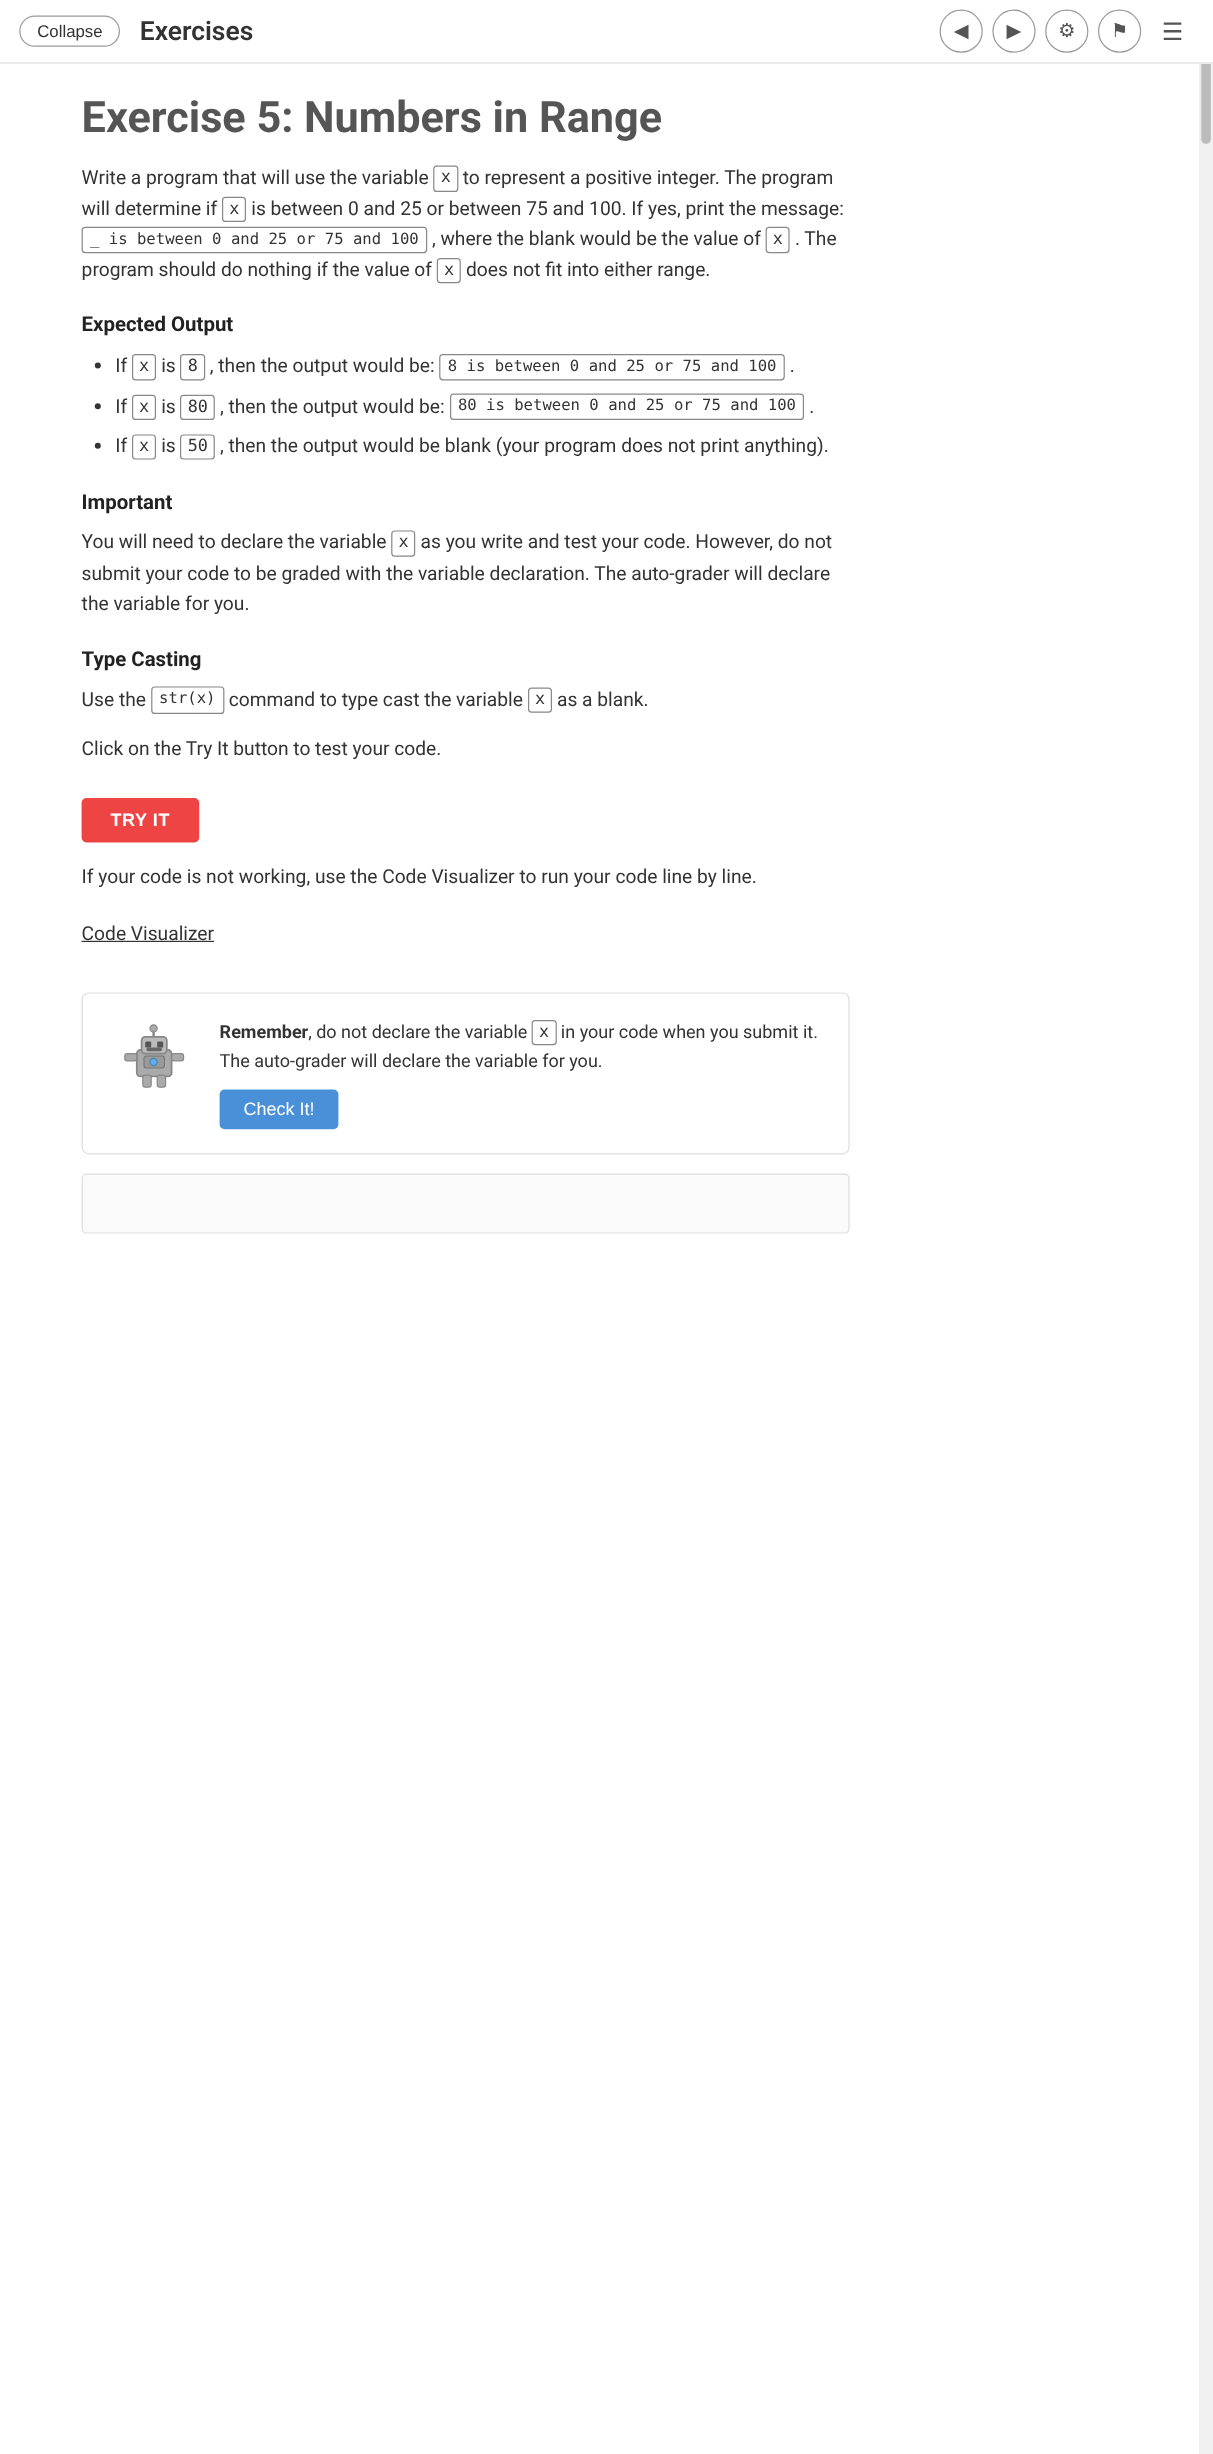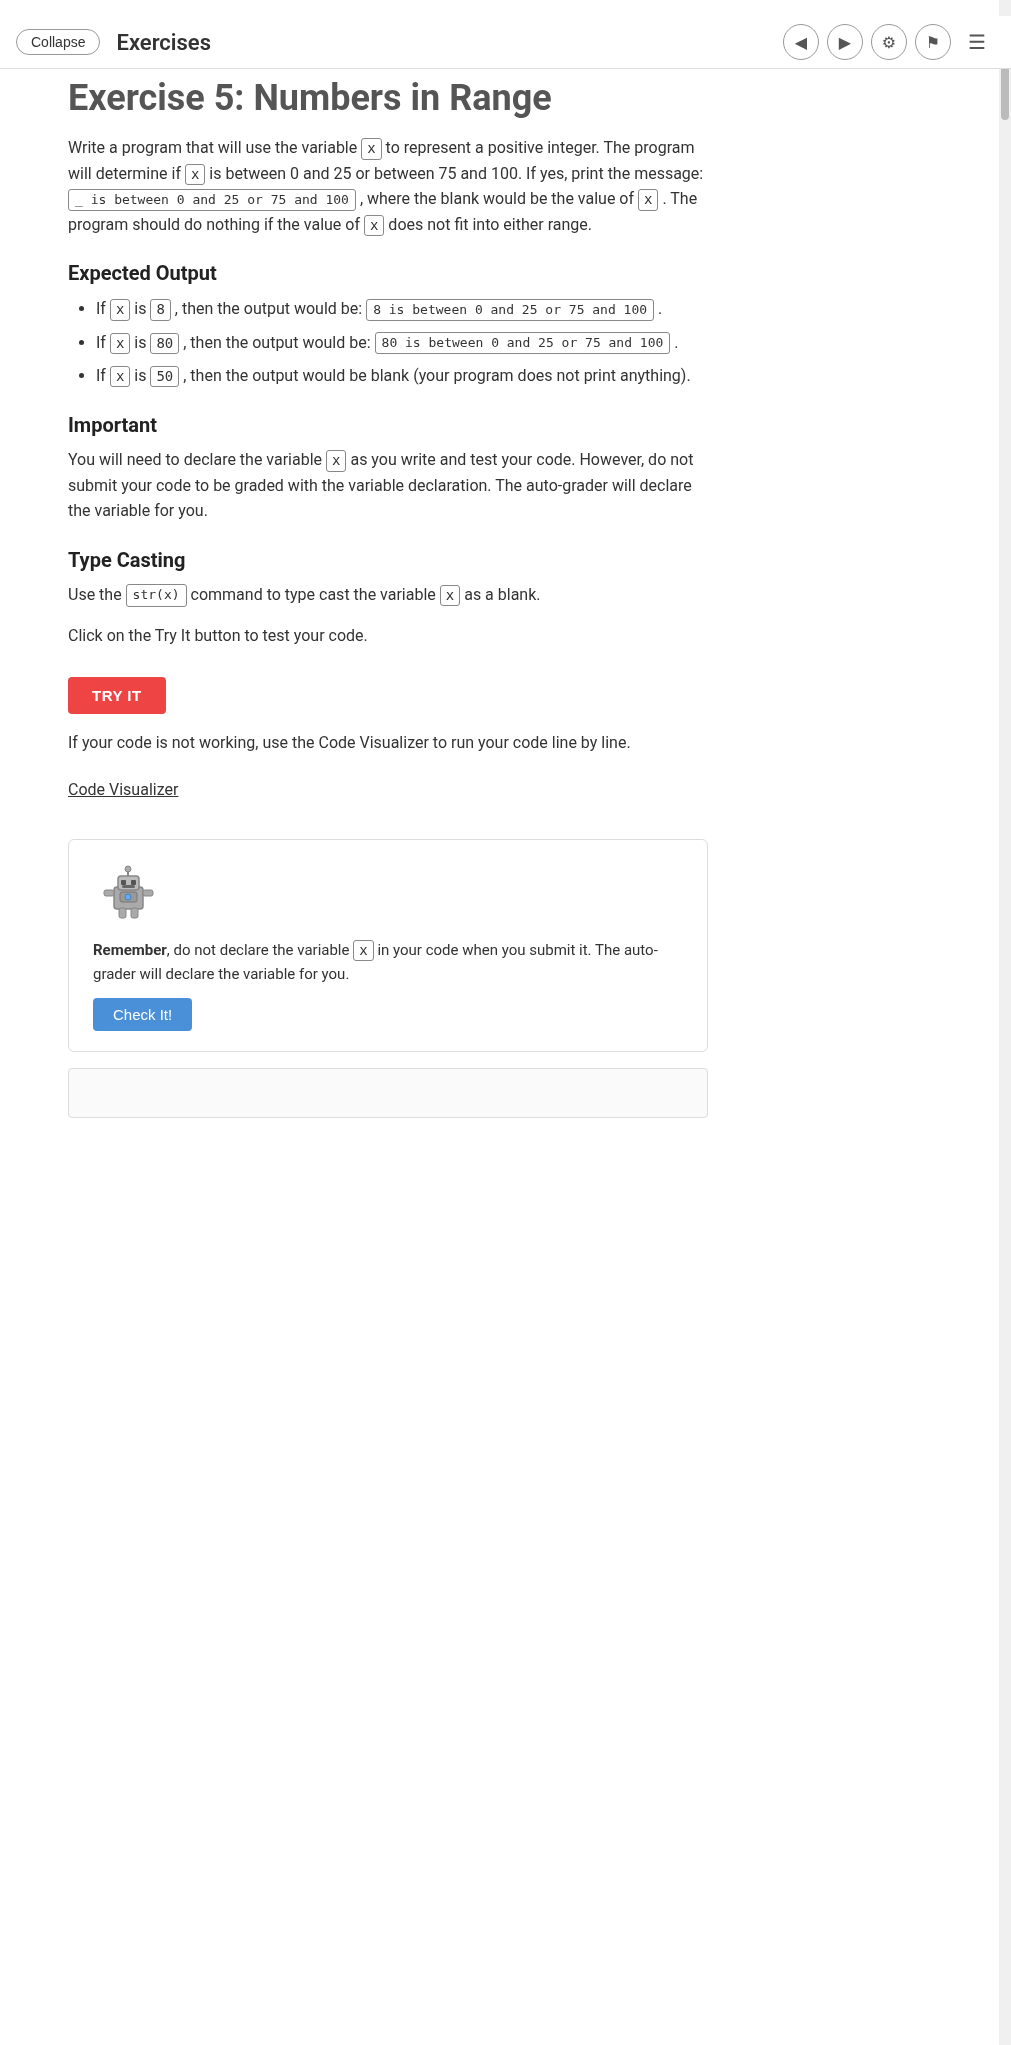--- a/index.html
+++ b/index.html
@@ -14,21 +14,21 @@
 
     
     .header {
       display: flex;
       align-items: center;
       justify-content: space-between;
       padding: 8px 16px;
       border-bottom: 1px solid #ddd;
       background: #fff;
       position: sticky;
-      top: 16px;
+      top: 0;
       z-index: 10;
     }
     .header-left {
       display: flex;
       align-items: center;
       gap: 16px;
     }
     .collapse-btn {
       border: 1px solid #999;
       border-radius: 20px;
@@ -115,21 +115,21 @@
       font-family: monospace;
       font-size: 13px;
       background: #fff;
       line-height: 1.4;
       vertical-align: middle;
       white-space: nowrap;
       text-align: right;
     }
 
     .section-heading {
-      font-size: 20px;
+      font-size: 17px;
       font-weight: 700;
       color: #222;
       margin: 24px 0 10px 0;
     }
 
     .bullet-list {
       list-style: disc;
       padding-left: 28px;
       margin-bottom: 12px;
     }
@@ -162,24 +162,23 @@
       margin-bottom: 24px;
     }
 
     
     .remember-box {
       border: 1px solid #ddd;
       border-radius: 6px;
       padding: 20px 24px;
       display: flex;
       align-items: flex-start;
-      gap: 8px;
+      gap: 20px;
       margin: 16px 0;
       max-width: 640px;
-      flex-direction: column;
     }
 
     .robot-icon {
       width: 70px;
       height: 70px;
       flex-shrink: 0;
       display: flex;
       align-items: center;
       justify-content: center;
     }

